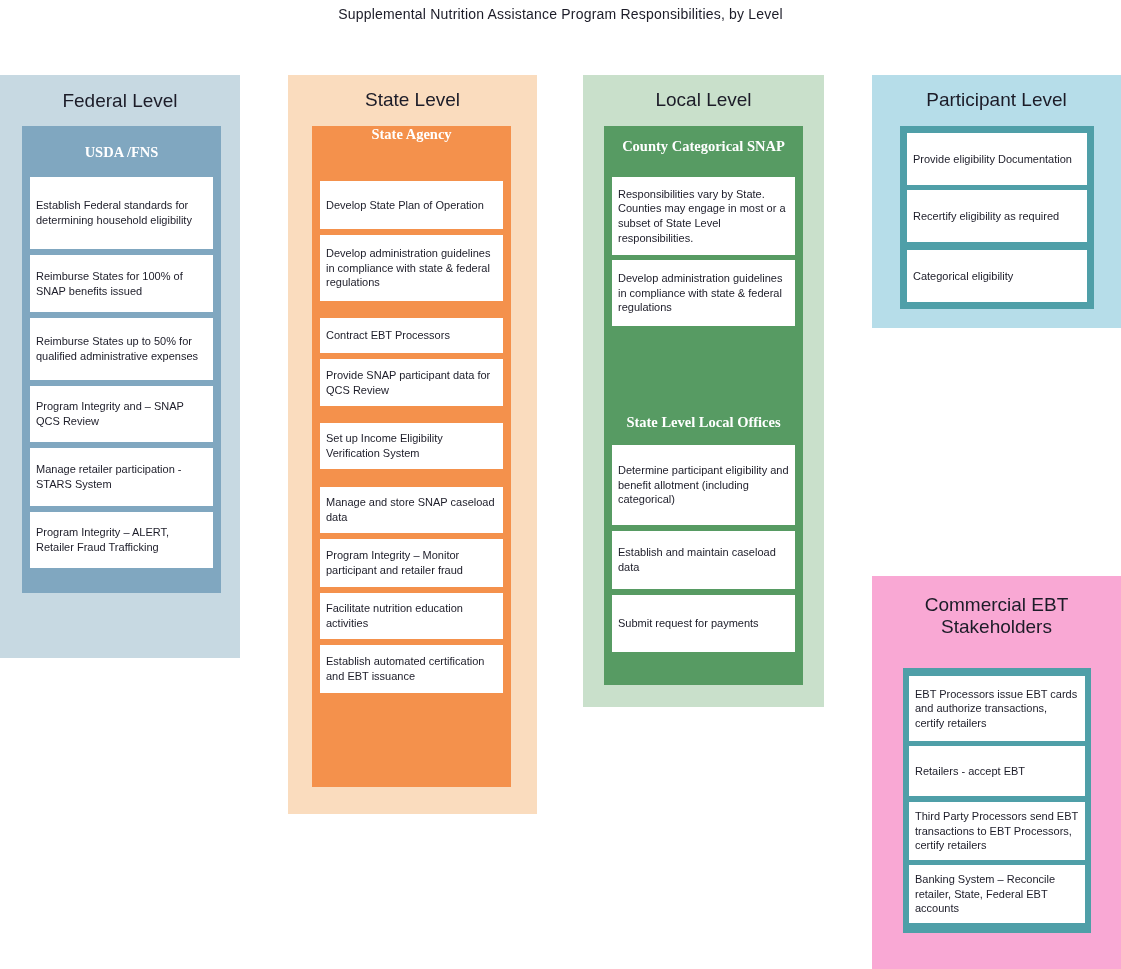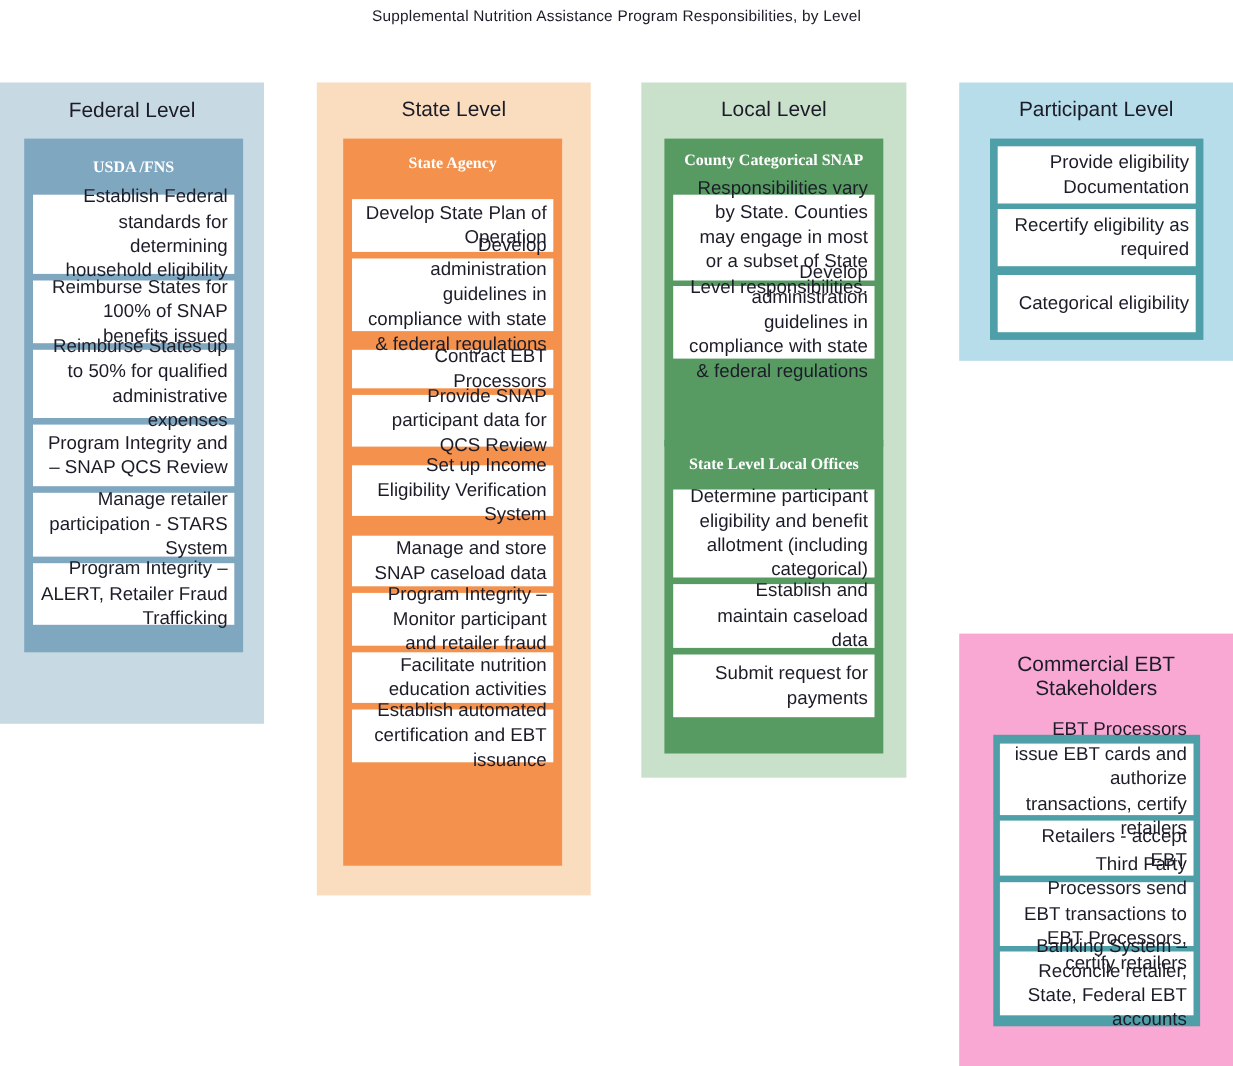--- a/index.html
+++ b/index.html
@@ -53,22 +53,22 @@
     font-family: Liberation Serif, serif;
   }
 
   
   .card {
     box-sizing: border-box;
     background: #ffffff;
     display: flex;
     align-items: center;
     justify-content: center;
-    text-align: right;
-    font-size: 17px;
+    text-align: left;
+    font-size: 11px;
     line-height: 1.32;
     color: #1c1c28;
     padding: 3px 6px;
   }
   .card span { display: block; width: 100%; }
 
   
   #federal-panel {
     left: 0; top: 75px; width: 240px; height: 583px;
     background: #c7d9e2;
@@ -87,21 +87,21 @@
   
   #state-panel {
     left: 288px; top: 75px; width: 249px; height: 739px;
     background: #fadcbe;
   }
   #state-panel .panel-title { margin-top: 14px; }
   #state-group {
     position: absolute; left: 24px; top: 51px; width: 199px; height: 661px;
     background: #f4914c;
   }
-  #state-group .group-title { padding-top: 15px; }
+  #state-group .group-title { }
   #state-cards {
     position: absolute; left: 8px; top: 55px; width: 183px;
   }
   #state-cards .card { margin-bottom: 6px; }
 
   
   #local-panel {
     left: 583px; top: 75px; width: 241px; height: 632px;
     background: #c9e0cb;
   }

